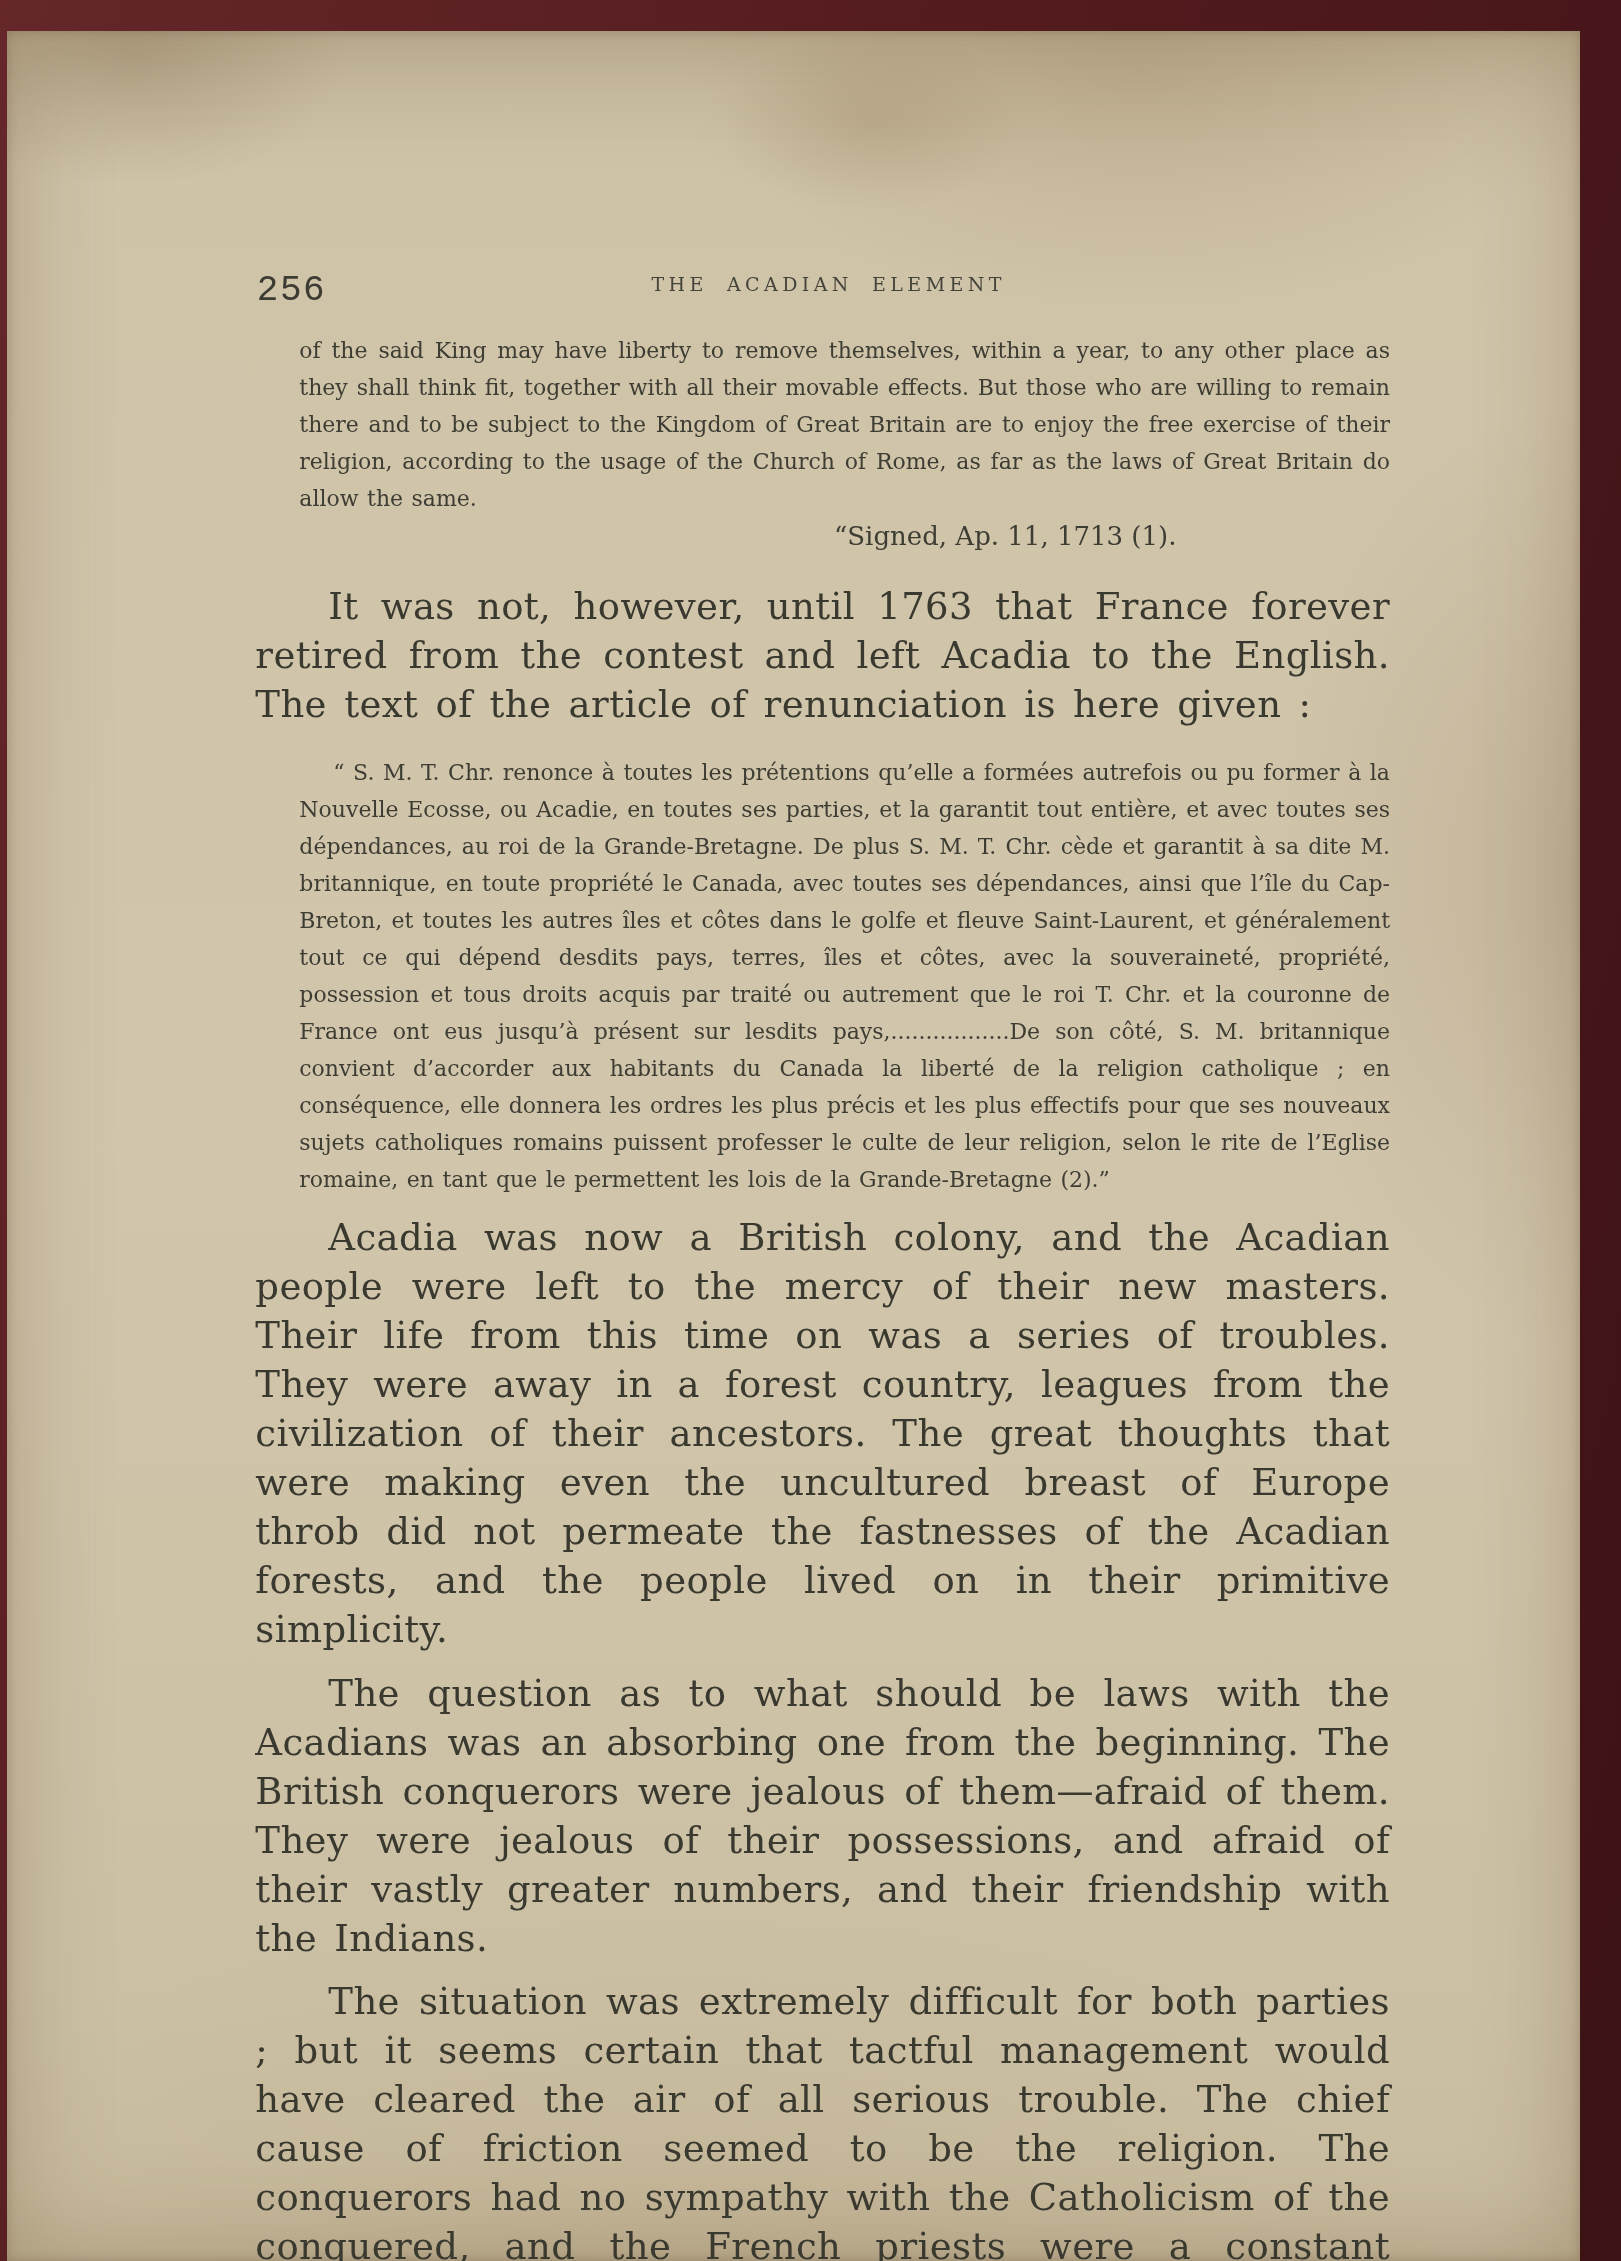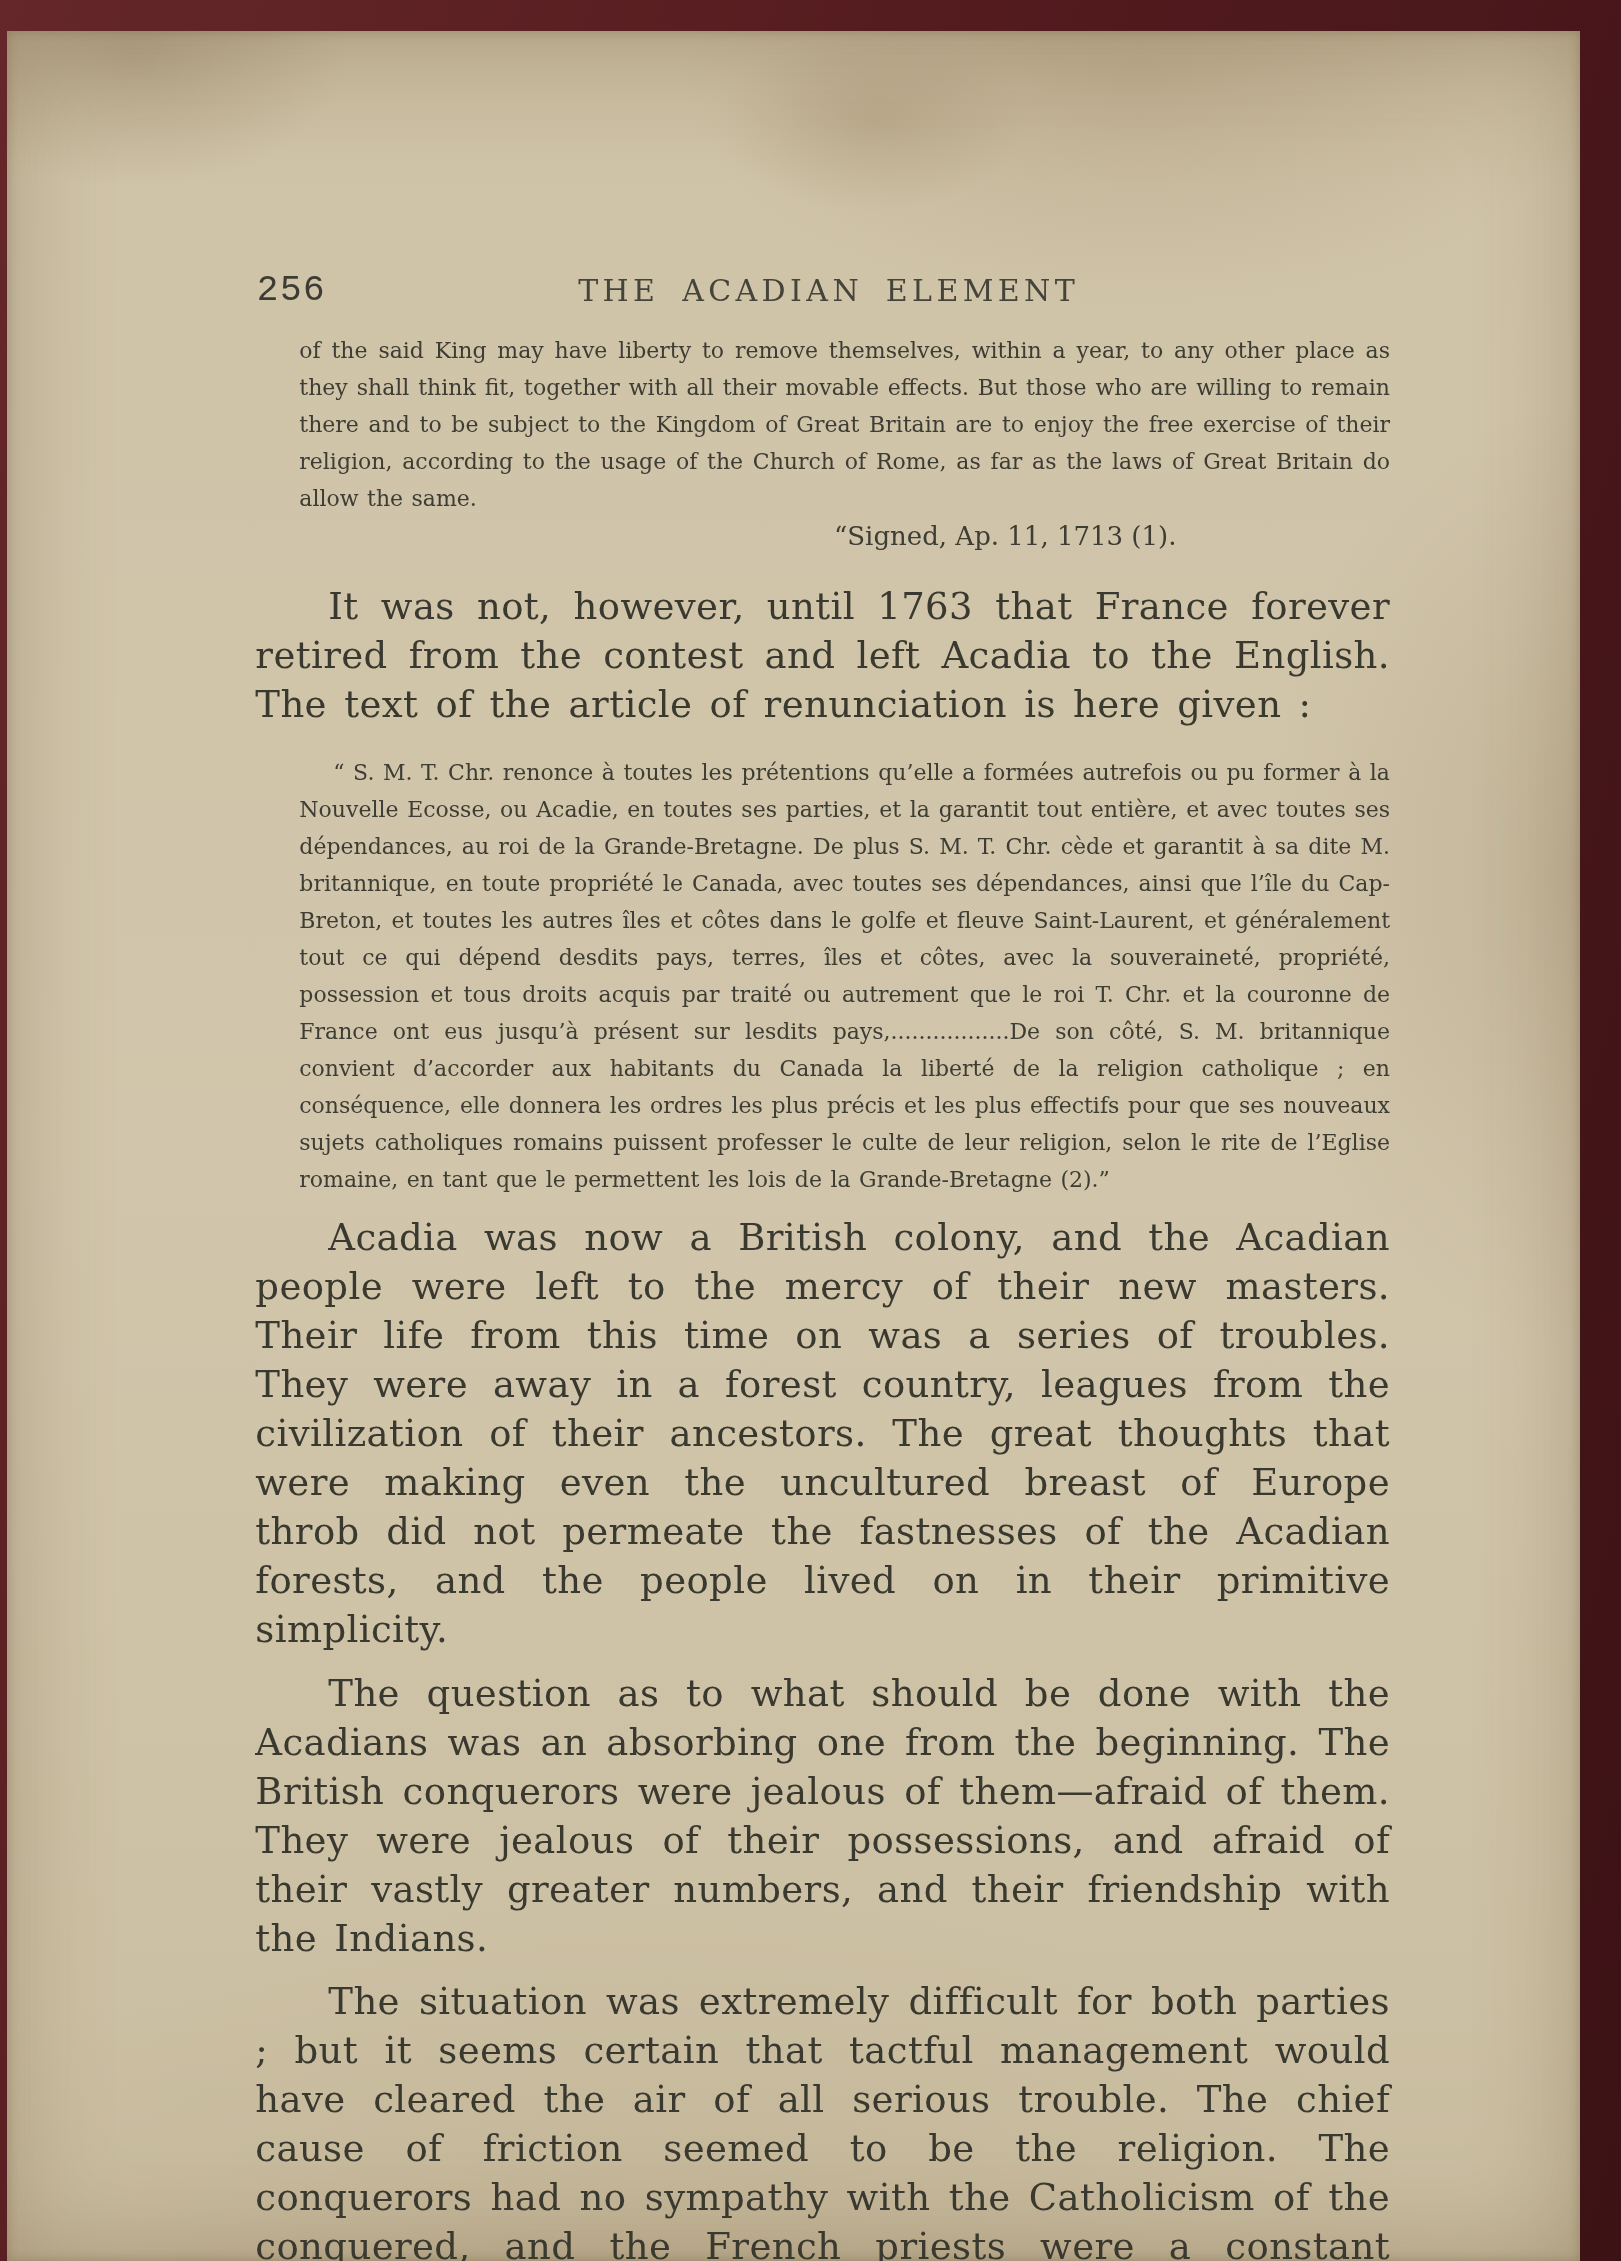--- a/index.html
+++ b/index.html
@@ -52,21 +52,21 @@
     color: #3d3c34;
     font-family: Liberation Mono, monospace;
   }
 
   .head-title {
     position: absolute;
     left: 12px;
     right: 0;
     top: 2.9px;
     text-align: center;
-    font-size: 30px;
+    font-size: 19px;
     letter-spacing: 4.4px;
     word-spacing: 8.8px;
     color: #45443b;
   }
 
   .quote-block {
     margin-top: 22px;
   }
 
   .quote-text {
@@ -142,21 +142,21 @@
   </section>
 
   <p class="body-para first">It was not, however, until 1763 that France forever retired from the contest and left Acadia to the English.  The text of the article of renunciation is here given :</p>
 
   <section class="quote-block french">
     <p class="quote-text">“ S. M. T. Chr. renonce à toutes les prétentions qu’elle a  formées autrefois ou pu former à la Nouvelle Ecosse, ou Acadie, en toutes ses parties, et la garantit tout entière, et avec toutes ses dépendances, au roi de la Grande-Bretagne.   De plus S. M. T. Chr. cède et garantit à sa dite M. britannique, en toute propriété le Canada, avec toutes ses dépendances, ainsi que l’île du Cap-Breton, et toutes les autres îles et côtes dans le golfe et fleuve Saint-Laurent, et généralement tout ce qui dépend desdits pays, terres, îles et côtes, avec la souveraineté, propriété, possession et tous droits acquis par traité ou autrement que le roi T. Chr. et la couronne de France ont eus jusqu’à présent sur lesdits pays,.................De son côté, S. M. britannique convient d’accorder aux habitants du Canada la liberté de la religion catholique ; en conséquence, elle donnera les ordres les plus précis et les plus effectifs pour que ses nouveaux sujets catholiques romains puissent professer le culte de leur religion, selon le rite de l’Eglise romaine, en tant que le permettent les lois de la Grande-Bretagne (2).”</p>
   </section>
 
   <p class="body-para">Acadia was now a British colony, and the Acadian people were left to the mercy of their new masters.  Their life from this time on was a series of troubles.  They were away in a forest country, leagues from the civilization of their ancestors.  The great thoughts that were making even the uncultured breast of Europe throb did not permeate the fastnesses of the Acadian forests, and the people lived on in their primitive simplicity.</p>
 
-  <p class="body-para">The question as to what should be done with the Acadians was an absorbing one from the beginning.  The British conquerors were jealous of them—afraid of them.  They were jealous of their possessions, and afraid of their vastly greater numbers, and their friendship with the Indians.</p>
+  <p class="body-para">The question as to what should be laws with the Acadians was an absorbing one from the beginning.  The British conquerors were jealous of them—afraid of them.  They were jealous of their possessions, and afraid of their vastly greater numbers, and their friendship with the Indians.</p>
 
   <p class="body-para">The situation was extremely difficult for both parties ; but it seems certain that tactful management would have cleared the air of all serious trouble.  The chief cause of friction seemed to be the religion.   The conquerors had no sympathy with the Catholicism of the conquered, and the French priests were a constant source of annoyance to the British governors.  From the earliest times, they had had a firm hold on the people, and even the</p>
 
   <hr class="footnote-rule">
 
   <p class="footnote">(1) Public Documents of Nova Scotia, pp. 13-14,</p>
 
   <p class="footnote">(8) Martens et Cussy, Recueil de Traités, vol. 1,</p>
 
 </div>

